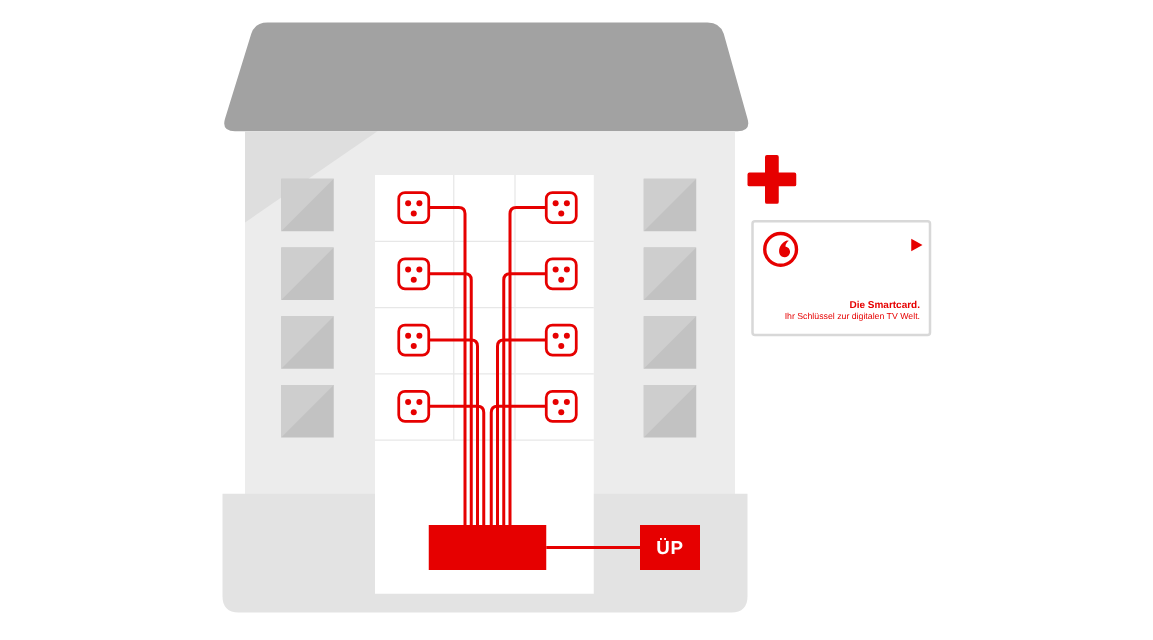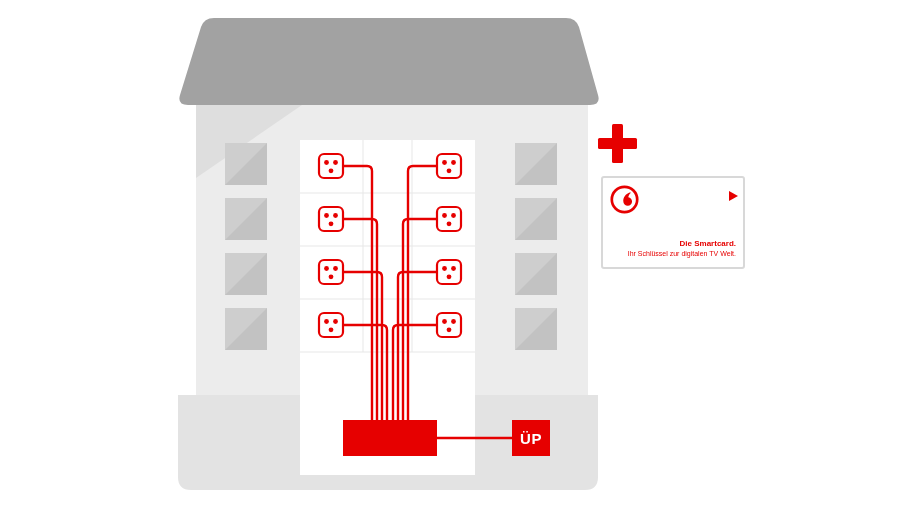--- a/index.html
+++ b/index.html
@@ -2,21 +2,21 @@
 <html><head>
 <meta charset="utf-8">
 <style>
   html,body{margin:0;padding:0;background:#ffffff;}
   .stage{
     position:relative;width:922px;height:512px;background:#ffffff;overflow:hidden;
     font-family:"Liberation Sans",sans-serif;
   }
   .stage > svg{position:absolute;left:0;top:0;}
   .uep-box{
-    position:absolute;left:512px;top:420px;width:38px;height:36px;
+    position:absolute;left:512px;top:420px;width:48px;height:36px;
     background:#e60000;color:#ffffff;display:flex;align-items:center;justify-content:center;
     font-weight:bold;font-size:15px;letter-spacing:0.5px;
   }
   .smartcard{
     position:absolute;left:601px;top:176px;width:144px;height:93px;
     background:#ffffff;border:2px solid #d8d8d8;border-radius:3px;box-sizing:border-box;
   }
   .logo-svg{position:absolute;left:6px;top:6px;width:31px;height:31px;}
   .card-arrow{
     position:absolute;right:5px;top:13px;width:0;height:0;

